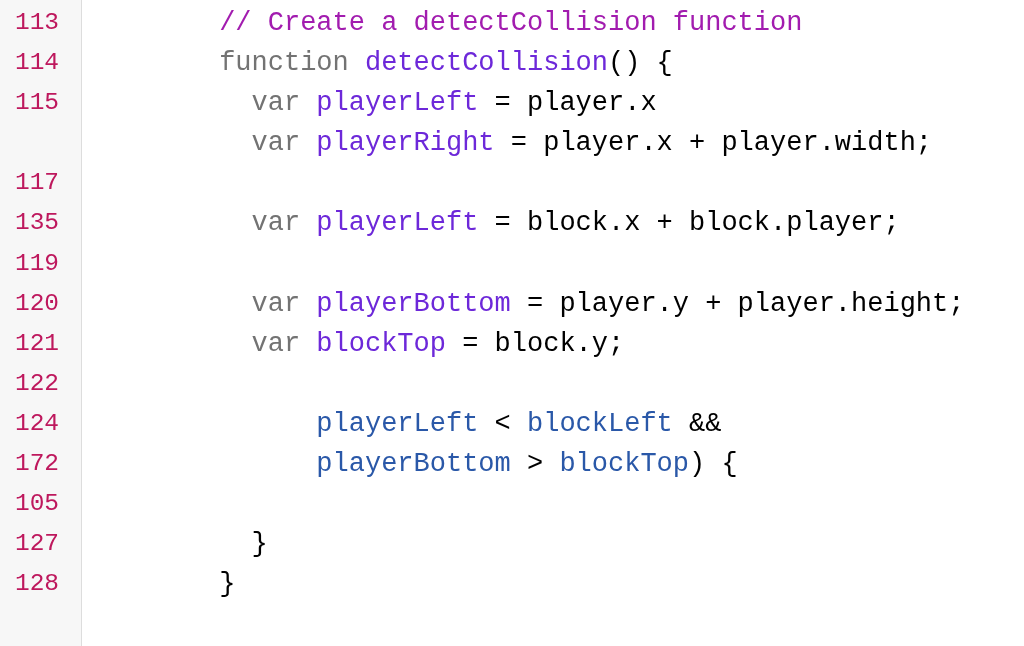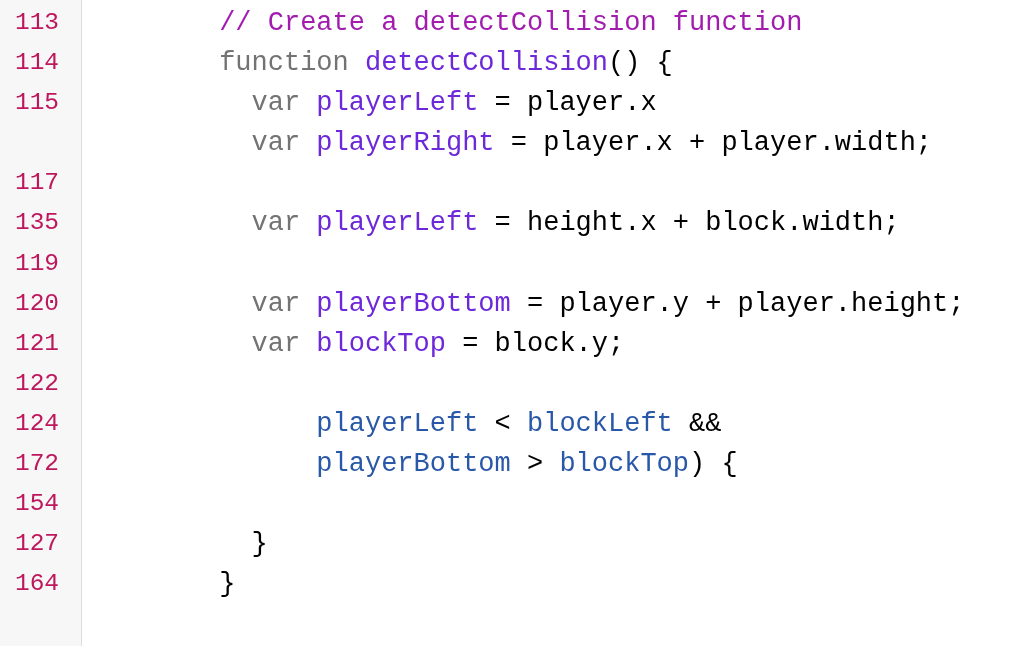--- a/index.html
+++ b/index.html
@@ -20,24 +20,24 @@
 <body>
 
 <div class="editor">
   <div class="gutter"></div>
   <div class="lines" id="lines">
       <div class="line"><span class="ln">113</span><span class="code"><span class="tok-plain">        </span><span class="tok-comment">// Create a detectCollision function</span></span></div>
       <div class="line"><span class="ln">114</span><span class="code"><span class="tok-plain">        </span><span class="tok-keyword">function</span><span class="tok-plain"> </span><span class="tok-def">detectCollision</span><span class="tok-plain">() {</span></span></div>
       <div class="line"><span class="ln">115</span><span class="code"><span class="tok-plain">          </span><span class="tok-keyword">var</span><span class="tok-plain"> </span><span class="tok-def">playerLeft</span><span class="tok-plain"> = player.x</span></span></div>
       <div class="line"><span class="code"><span class="tok-plain">          </span><span class="tok-keyword">var</span><span class="tok-plain"> </span><span class="tok-def">playerRight</span><span class="tok-plain"> = player.x + player.width;</span></span></div>
       <div class="line"><span class="ln">117</span></div>
-      <div class="line"><span class="ln">135</span><span class="code"><span class="tok-plain">          </span><span class="tok-keyword">var</span><span class="tok-plain"> </span><span class="tok-def">playerLeft</span><span class="tok-plain"> = height.x + block.width;</span></span></div>
+      <div class="line"><span class="ln">135</span><span class="code"><span class="tok-plain">          </span><span class="tok-keyword">var</span><span class="tok-plain"> </span><span class="tok-def">playerLeft</span><span class="tok-plain"> = block.x + block.player;</span></span></div>
       <div class="line"><span class="ln">119</span><span class="code"></span></div>
       <div class="line"><span class="ln">120</span><span class="code"><span class="tok-plain">          </span><span class="tok-keyword">var</span><span class="tok-plain"> </span><span class="tok-def">playerBottom</span><span class="tok-plain"> = player.y + player.height;</span></span></div>
       <div class="line"><span class="ln">121</span><span class="code"><span class="tok-plain">          </span><span class="tok-keyword">var</span><span class="tok-plain"> </span><span class="tok-def">blockTop</span><span class="tok-plain"> = block.y;</span></span></div>
       <div class="line"><span class="ln">122</span><span class="code"></span></div>
       <div class="line"><span class="ln">124</span><span class="code"><span class="tok-plain">              </span><span class="tok-var2">playerLeft</span><span class="tok-plain"> &lt; </span><span class="tok-var2">blockLeft</span><span class="tok-plain"> &amp;&amp;</span></span></div>
       <div class="line"><span class="ln">172</span><span class="code"><span class="tok-plain">              </span><span class="tok-var2">playerBottom</span><span class="tok-plain"> &gt; </span><span class="tok-var2">blockTop</span><span class="tok-plain">) {</span></span></div>
-      <div class="line"><span class="ln">154</span></div>
+      <div class="line"><span class="ln">105</span></div>
       <div class="line"><span class="ln">127</span><span class="code"><span class="tok-plain">          </span><span class="tok-plain">}</span></span></div>
-      <div class="line"><span class="ln">164</span><span class="code"><span class="tok-plain">        </span><span class="tok-plain">}</span></span></div>
+      <div class="line"><span class="ln">128</span><span class="code"><span class="tok-plain">        </span><span class="tok-plain">}</span></span></div>
     </div>
 </div>
 
 </body></html>

